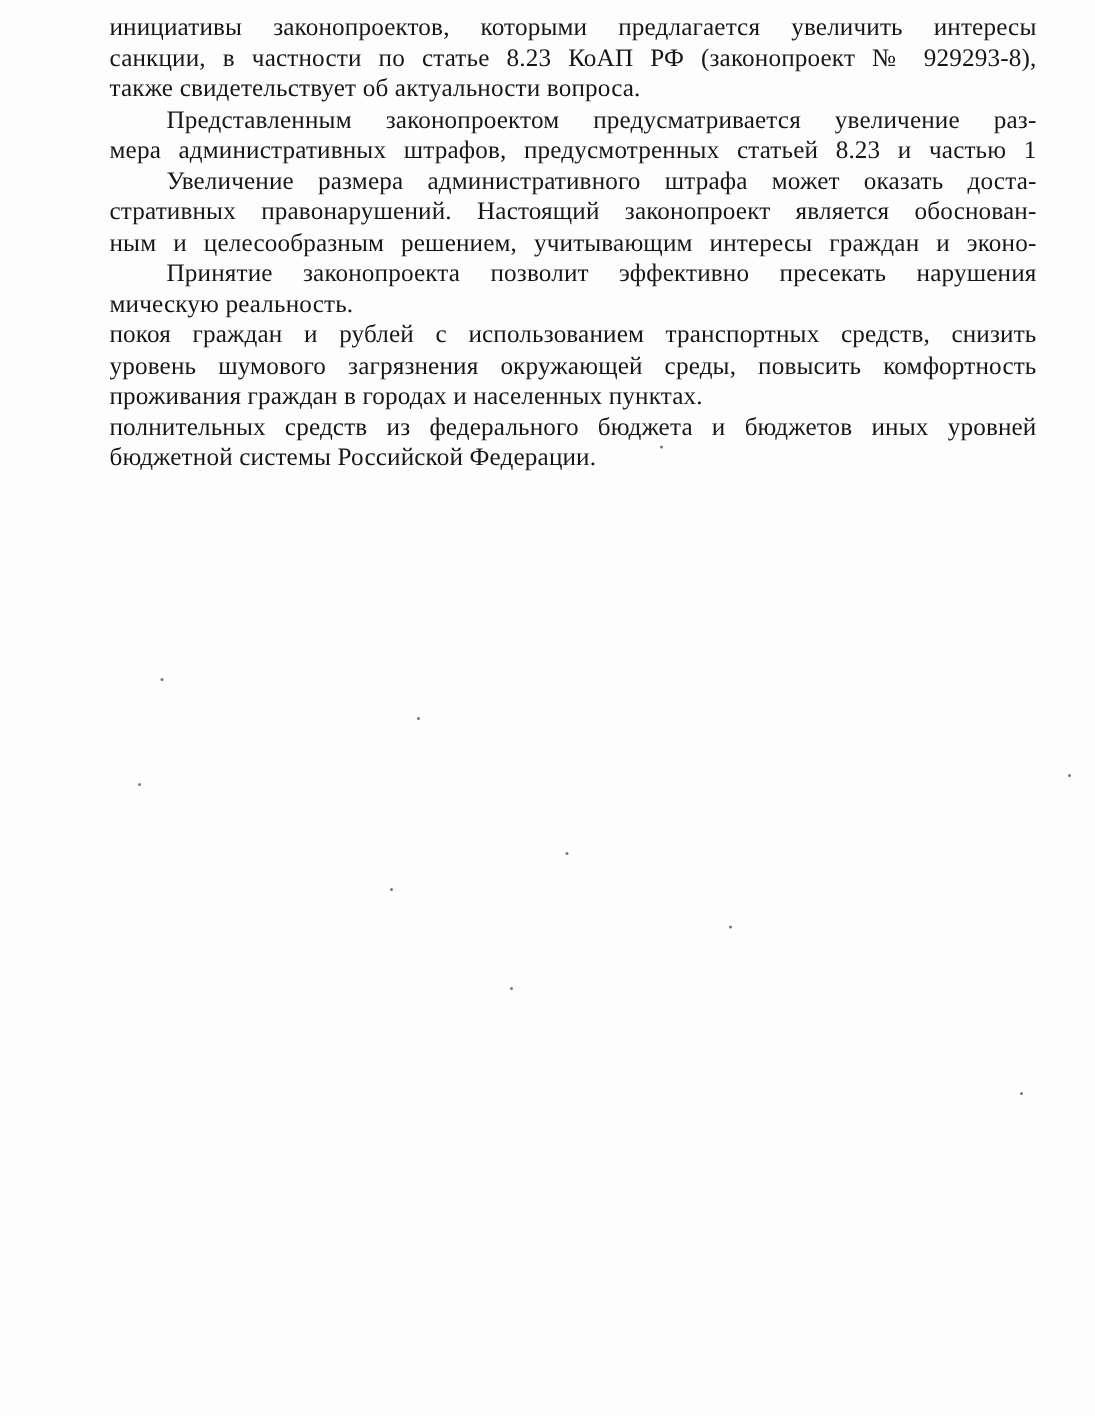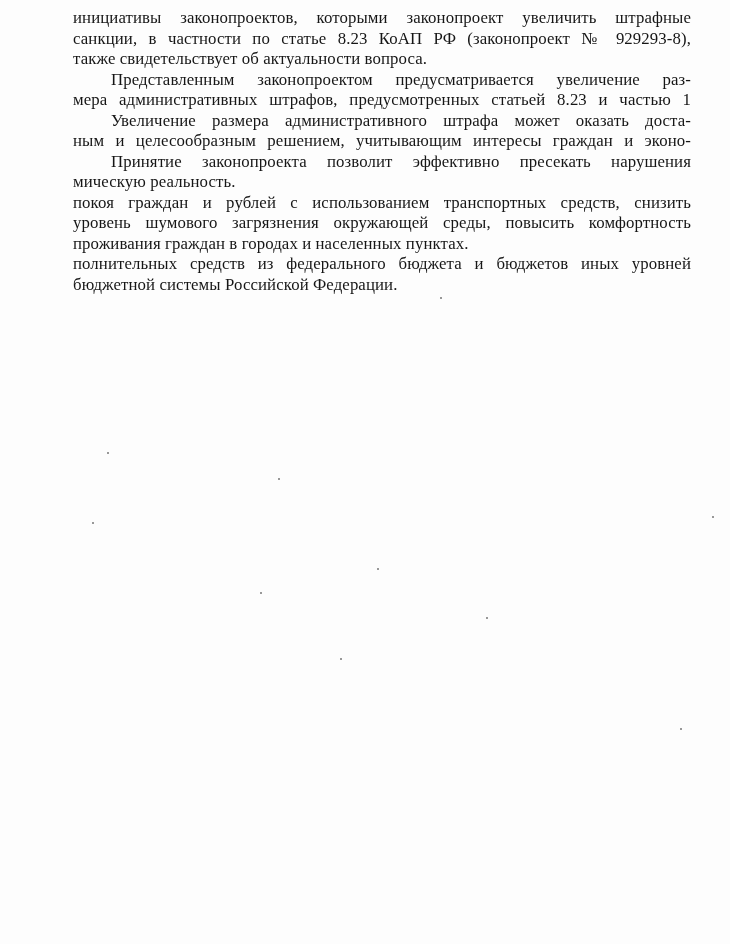--- a/index.html
+++ b/index.html
@@ -42,26 +42,27 @@
     background: #4a4a4a;
     border-radius: 1px;
     opacity: 0.75;
   }
 </style>
 </head>
 <body>
 
 <div class="page">
   <div class="textblock">
-      <div class="line">инициативы законопроектов, которыми законопроект увеличить штрафные</div>
+      <div class="line">инициативы законопроектов, которыми предлагается увеличить интересы</div>
       <div class="line">санкции, в частности по статье 8.23 КоАП РФ (законопроект № 929293-8),</div>
       <div class="line last">также свидетельствует об актуальности вопроса.</div>
       <div class="line indent">Представленным законопроектом предусматривается увеличение раз-</div>
       <div class="line">мера административных штрафов, предусмотренных статьей 8.23 и частью 1</div>
       <div class="line indent">Увеличение размера административного штрафа может оказать доста-</div>
+      <div class="line">стративных правонарушений. Настоящий законопроект является обоснован-</div>
       <div class="line">ным и целесообразным решением, учитывающим интересы граждан и эконо-</div>
       <div class="line indent">Принятие законопроекта позволит эффективно пресекать нарушения</div>
       <div class="line last">мическую реальность.</div>
       <div class="line">покоя граждан и рублей с использованием транспортных средств, снизить</div>
       <div class="line">уровень шумового загрязнения окружающей среды, повысить комфортность</div>
       <div class="line last">проживания граждан в городах и населенных пунктах.</div>
       <div class="line">полнительных средств из федерального бюджета и бюджетов иных уровней</div>
       <div class="line last">бюджетной системы Российской Федерации.</div>
     </div>
   <div></div>

